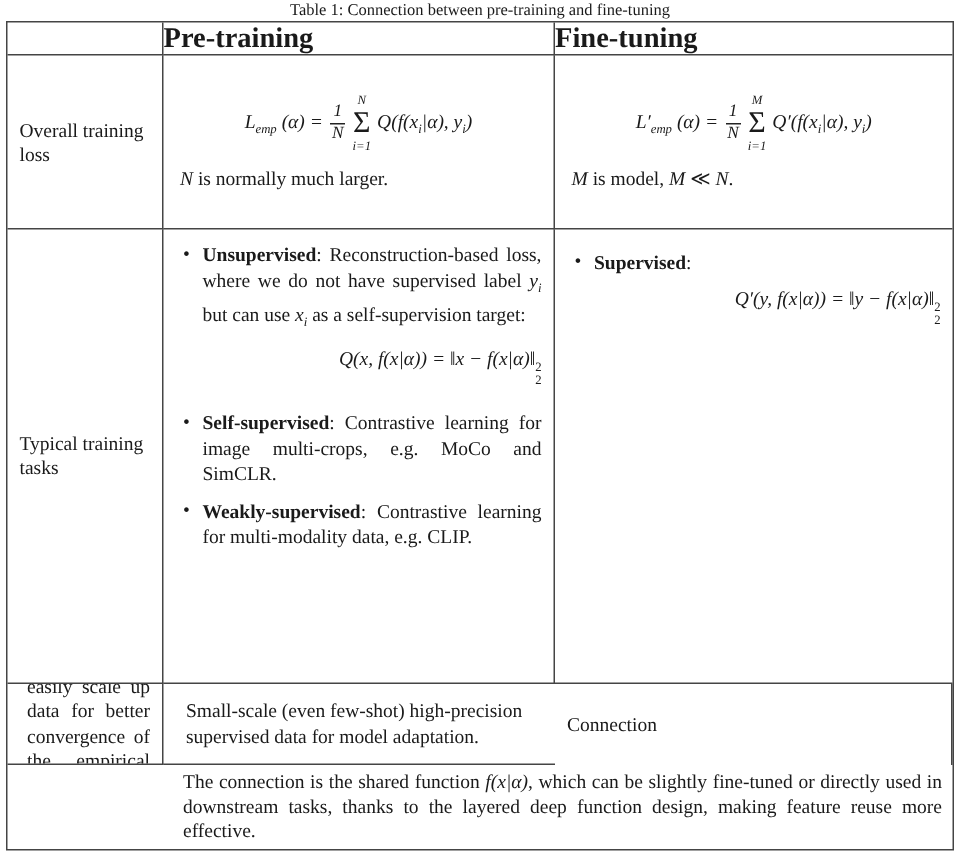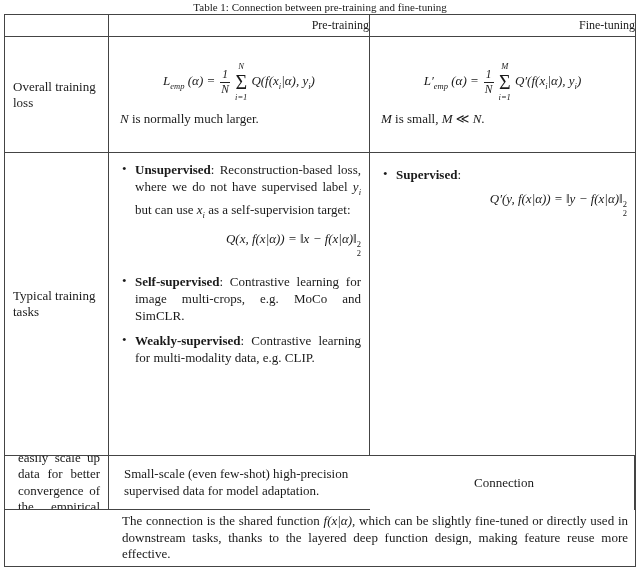--- a/index.html
+++ b/index.html
@@ -15,23 +15,23 @@
   .tbl{
     position:absolute;left:4px;top:14px;width:632px;height:553px;
     box-sizing:border-box;border:1px solid #444;
     display:grid;
     grid-template-columns:104px 261px 1fr;
     grid-template-rows:22px 116px 303px 54px 1fr;
   }
   .cell{box-sizing:border-box;overflow:hidden;}
   .br{border-right:1px solid #444;}
   .bb{border-bottom:1px solid #444;}
-  .hcell{display:flex;align-items:center;justify-content:flex-end;
-    font-weight:normal;font-size:12px;}
-  .lcell{display:flex;align-items:center;padding:0 4px 0 8px;line-height:16px;justify-content:center;}
+  .hcell{display:flex;align-items:center;justify-content:flex-start;
+    font-weight:bold;font-size:19px;}
+  .lcell{display:flex;align-items:center;padding:0 4px 0 8px;line-height:16px;}
   
   .eqcell{display:flex;flex-direction:column;justify-content:center;}
   .eq{display:flex;align-items:center;justify-content:center;font-style:italic;}
   .note{margin-top:9px;padding-left:11px;}
   .mv{font-style:italic;}
   sub{font-size:8.5px;}
   .frac{display:inline-flex;flex-direction:column;text-align:center;
     margin:0 5px;line-height:1.15;font-size:11.5px;}
   .frac .num{border-bottom:1px solid #222;padding:0 2px;}
   .bigsum{display:inline-flex;flex-direction:column;align-items:center;
@@ -97,21 +97,21 @@
           <span class="num">1</span>
           <span class="den">N</span>
         </span>
       <span class="bigsum">
           <span class="lim">M</span>
           <span class="sigma">Σ</span>
           <span class="lim">i=1</span>
         </span>
       <span><span>Q′(f(x</span><sub>i</sub><span>|α), y</span><sub>i</sub><span>)</span></span>
     </div>
-    <div class="note"><span class="mv">M</span><span> is small, </span><span class="mv">M</span><span> ≪ </span><span class="mv">N</span><span>.</span></div>
+    <div class="note"><span class="mv">M</span><span> is model, </span><span class="mv">M</span><span> ≪ </span><span class="mv">N</span><span>.</span></div>
   </div>
 
   <div class="cell br bb lcell">
       <span>Typical training tasks</span>
     </div>
 
   <div class="cell br bb taskcell">
     <div class="b">
       <span class="bm">•</span>
       <div class="bt">

